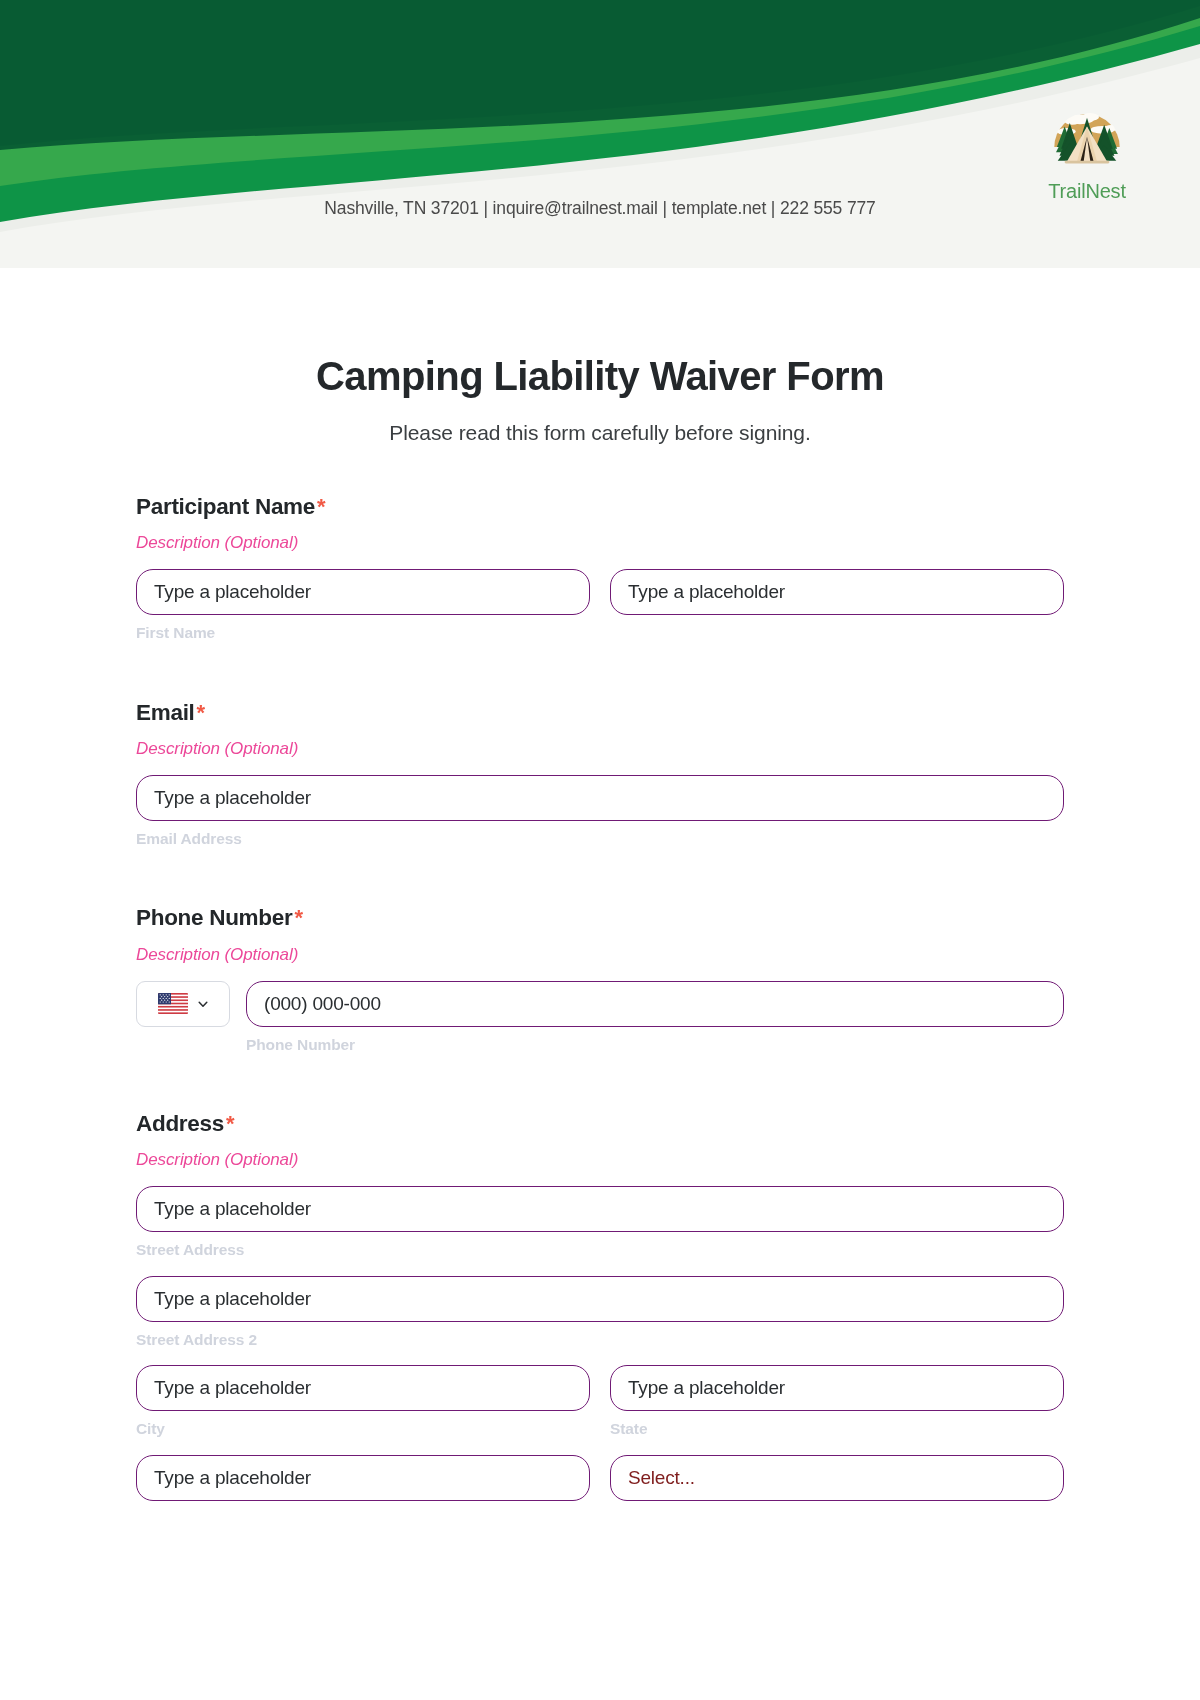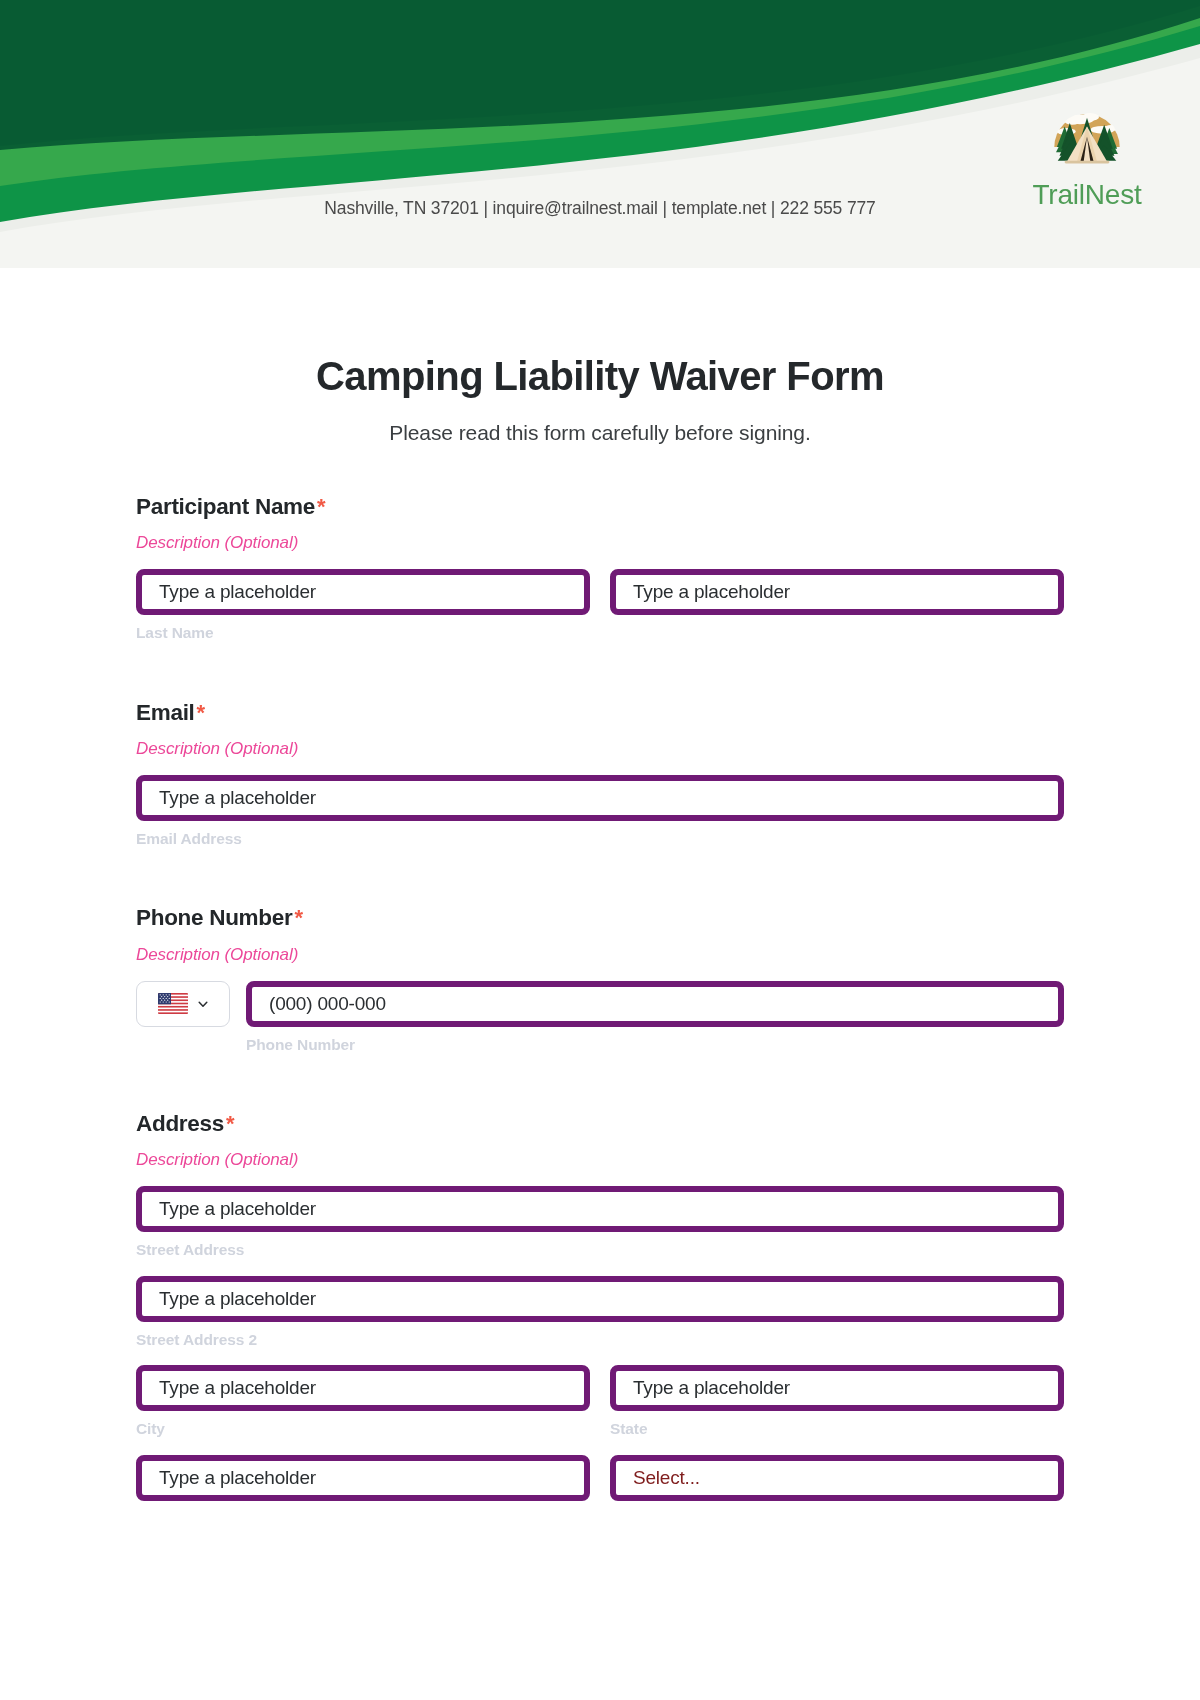--- a/index.html
+++ b/index.html
@@ -46,21 +46,21 @@
 
   .logo-mark {
     width: 86px;
     height: 86px;
     margin: 0 auto 2px auto;
     display: block;
   }
 
   .brand-name {
     font-family: "Liberation Sans", sans-serif;
-    font-size: 28px;
+    font-size: 20px;
     font-weight: 400;
     color: #4f9d57;
     letter-spacing: -0.2px;
     line-height: 1.1;
   }
 
   .contact-line {
     position: absolute;
     left: 0;
     right: 0;
@@ -135,22 +135,22 @@
     gap: 20px;
     margin-top: 16px;
   }
 
   .col { flex: 1 1 0; min-width: 0; }
   .col-full { flex: 1 1 100%; }
 
   .input {
     width: 100%;
     height: 46px;
-    border: 6px solid #701a75;
-    border-radius: 8px;
+    border: 1px solid #701a75;
+    border-radius: 17px;
     background: #fff;
     font-family: "Liberation Sans", sans-serif;
     font-size: 19px;
     color: #2a2e31;
     padding: 8px 17px;
     letter-spacing: -0.2px;
     outline: none;
     display: block;
   }
 
@@ -280,21 +280,21 @@
   <div class="fields">
 
     <div class="field-block">
       <div class="field-label">
         <span>Participant Name</span><span class="req-star">*</span>
       </div>
       <div class="field-desc">Description (Optional)</div>
       <div class="row">
         <div class="col">
           <input class="input" type="text" placeholder="Type a placeholder" style="">
-          <div class="sub-label">Last Name</div>
+          <div class="sub-label">First Name</div>
         </div>
         <div class="col">
           <input class="input" type="text" placeholder="Type a placeholder" style="">
         </div>
       </div>
     </div>
 
     <div class="spacer-lg"></div>
 
     <div class="field-block">

